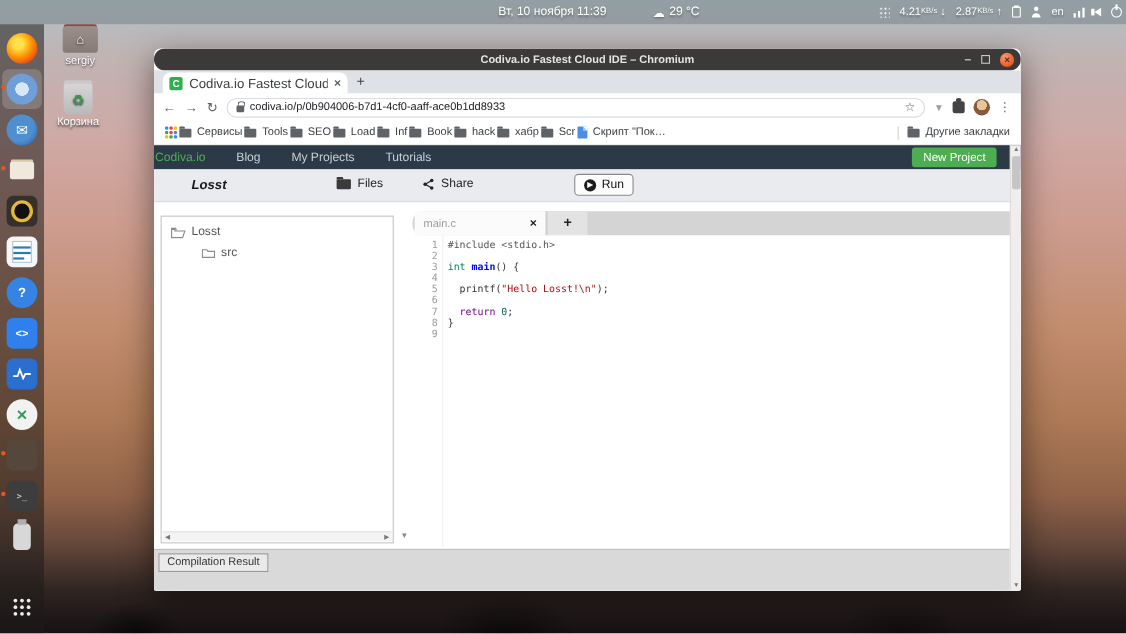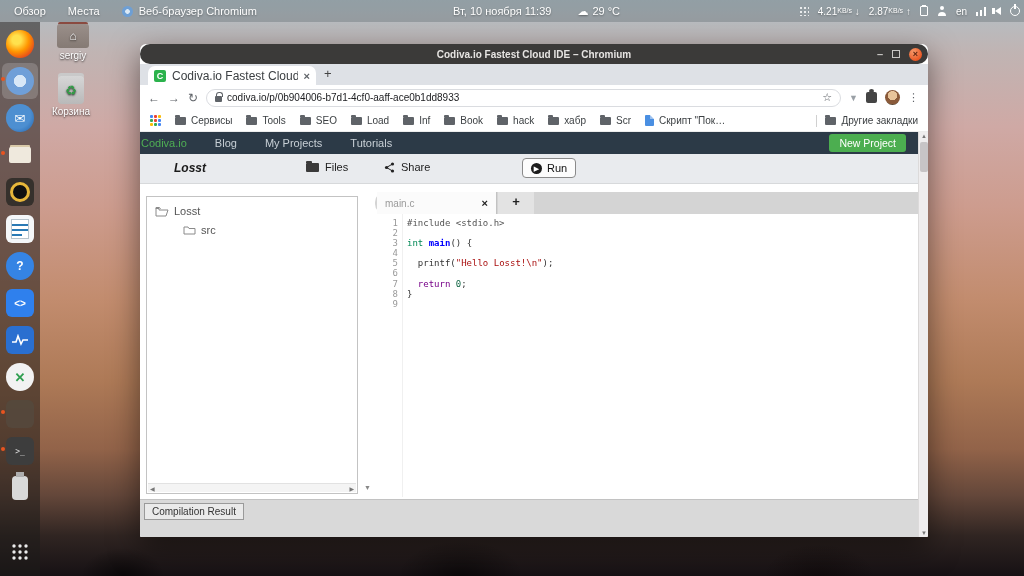--- a/index.html
+++ b/index.html
@@ -21,21 +21,21 @@
     pointer-events:none; }
 
   
   .topbar { position:absolute; left:0; top:0; width:1024px; height:22px; z-index:50;
     background:rgba(95,105,110,.38); color:#fff; font-size:11px;
     display:flex; align-items:center; text-shadow:0 1px 2px rgba(0,0,0,.35); }
   .topbar .left { display:flex; align-items:center; gap:22px; padding-left:14px; }
   .topbar .appmenu { display:flex; align-items:center; gap:6px; }
   .mini-chromium { width:11px; height:11px; border-radius:50%;
     background:radial-gradient(circle at 50% 50%, #dce9f5 0 28%, #6e9fd4 30% 100%); }
-  .topbar .center { position:absolute; left:453px; top:0; height:22px; display:flex; align-items:center; gap:26px; }
+  .topbar .center { position:absolute; left:453px; top:0; height:22px; display:flex; align-items:center; gap:42px; }
   .topbar .weather { display:flex; align-items:center; gap:4px; }
   .topbar .right { position:absolute; right:4px; top:0; height:22px; display:flex; align-items:center; gap:9px; font-size:10px; }
   .unit { font-size:7px; vertical-align:2px; }
   .tray-grid { width:10px; height:10px; opacity:.8;
     background:linear-gradient(#fff 0 0) 0 0/3px 3px, linear-gradient(#fff 0 0) 0 100%/10px 2px; background-repeat:repeat; background-image:radial-gradient(circle, #fff 35%, transparent 40%); background-size:4px 4px; }
   .icon-clipboard { width:8px; height:10px; border:1px solid #fff; border-radius:1px; position:relative; }
   .icon-clipboard::before { content:""; position:absolute; left:1px; top:-2px; width:4px; height:2px; background:#fff; }
   .icon-user { width:10px; height:10px; position:relative; }
   .icon-user::before { content:""; position:absolute; left:3px; top:0; width:4px; height:4px; border-radius:50%; background:#fff; }
   .icon-user::after { content:""; position:absolute; left:1px; bottom:0; width:8px; height:4px; border-radius:4px 4px 0 0; background:#fff; }
@@ -107,21 +107,21 @@
   .omnibox { flex:1; height:18px; border:1px solid #dadce0; border-radius:10px; display:flex; align-items:center; gap:5px; padding:0 8px; font-size:10px; color:#202124; }
   .lock { width:7px; height:6px; background:#5f6368; border-radius:1px; position:relative; margin-top:2px; }
   .lock::before { content:""; position:absolute; left:1px; top:-4px; width:5px; height:4px; border:1.2px solid #5f6368; border-bottom:none; border-radius:3px 3px 0 0; }
   .omni-star { margin-left:auto; color:#5f6368; font-size:11px; }
   .dl-arrow { color:#9aa0a6; font-size:9px; }
   .ext-puzzle { width:11px; height:11px; background:#444; border-radius:2px; position:relative; }
   .ext-puzzle::before { content:""; position:absolute; top:-3px; left:3px; width:5px; height:4px; border-radius:50%; background:#444; }
   .avatar { width:15px; height:15px; border-radius:50%; background:radial-gradient(circle at 50% 38%, #e8c49a 0 38%, #8a5a3a 40% 70%, #5a4632 72% 100%); }
   .menu-dots { color:#5f6368; font-size:11px; letter-spacing:1px; }
 
-  .bmrow { position:absolute; left:0; top:66px; width:100%; height:22px; background:#fff; display:flex; align-items:center; gap:14px; padding:0 10px; font-size:10px; color:#3c4043; border-bottom:1px solid #ececec; }
+  .bmrow { position:absolute; left:0; top:66px; width:100%; height:22px; background:#fff; display:flex; align-items:center; gap:2px; padding:0 10px; font-size:10px; color:#3c4043; border-bottom:1px solid #ececec; }
   .bm { display:flex; align-items:center; gap:5px; white-space:nowrap; }
   .bm-folder { width:11px; height:8px; background:#5f6368; border-radius:1px; position:relative; }
   .bm-folder::before { content:""; position:absolute; top:-2px; left:0; width:5px; height:2px; background:#5f6368; border-radius:1px 1px 0 0; }
   .bm-doc { width:9px; height:11px; background:#4a8fe2; border-radius:1px; position:relative; }
   .bm-doc::before { content:""; position:absolute; right:0; top:0; border:2px solid #fff; border-left-color:#9cc1ef; border-bottom-color:#9cc1ef; width:0; height:0; }
   .apps-grid { width:11px; height:11px; display:grid; grid-template-columns:repeat(3,1fr); gap:1px; }
   .apps-grid i { border-radius:1px; }
   .bm-right { margin-left:auto; display:flex; align-items:center; gap:8px; }
   .bm-div { width:1px; height:12px; background:#d0d0d0; }
 
@@ -170,28 +170,20 @@
   .pscroll .thumb { position:absolute; left:1px; top:10px; width:8px; height:30px; background:#c7c4c6; border-radius:2px; }
 
   .share-svg, .fold-svg { display:block; }
 </style>
 </head>
 <body>
 
 <div class="screen">
 
   <div class="topbar">
-    <div class="left">
-      <span>Обзор</span>
-      <span>Места</span>
-      <span class="appmenu">
-        <span class="mini-chromium"></span>
-        <span>Веб-браузер Chromium</span>
-      </span>
-    </div>
     <div class="center">
       <span>Вт, 10 ноября  11:39</span>
       <span class="weather">
         <span>☁</span>
         <span>29 °C</span>
       </span>
     </div>
     <div class="right">
       <span class="tray-grid"></span>
       <span><span>4.21</span><span class="unit">KB/s</span> <span>↓</span></span>

